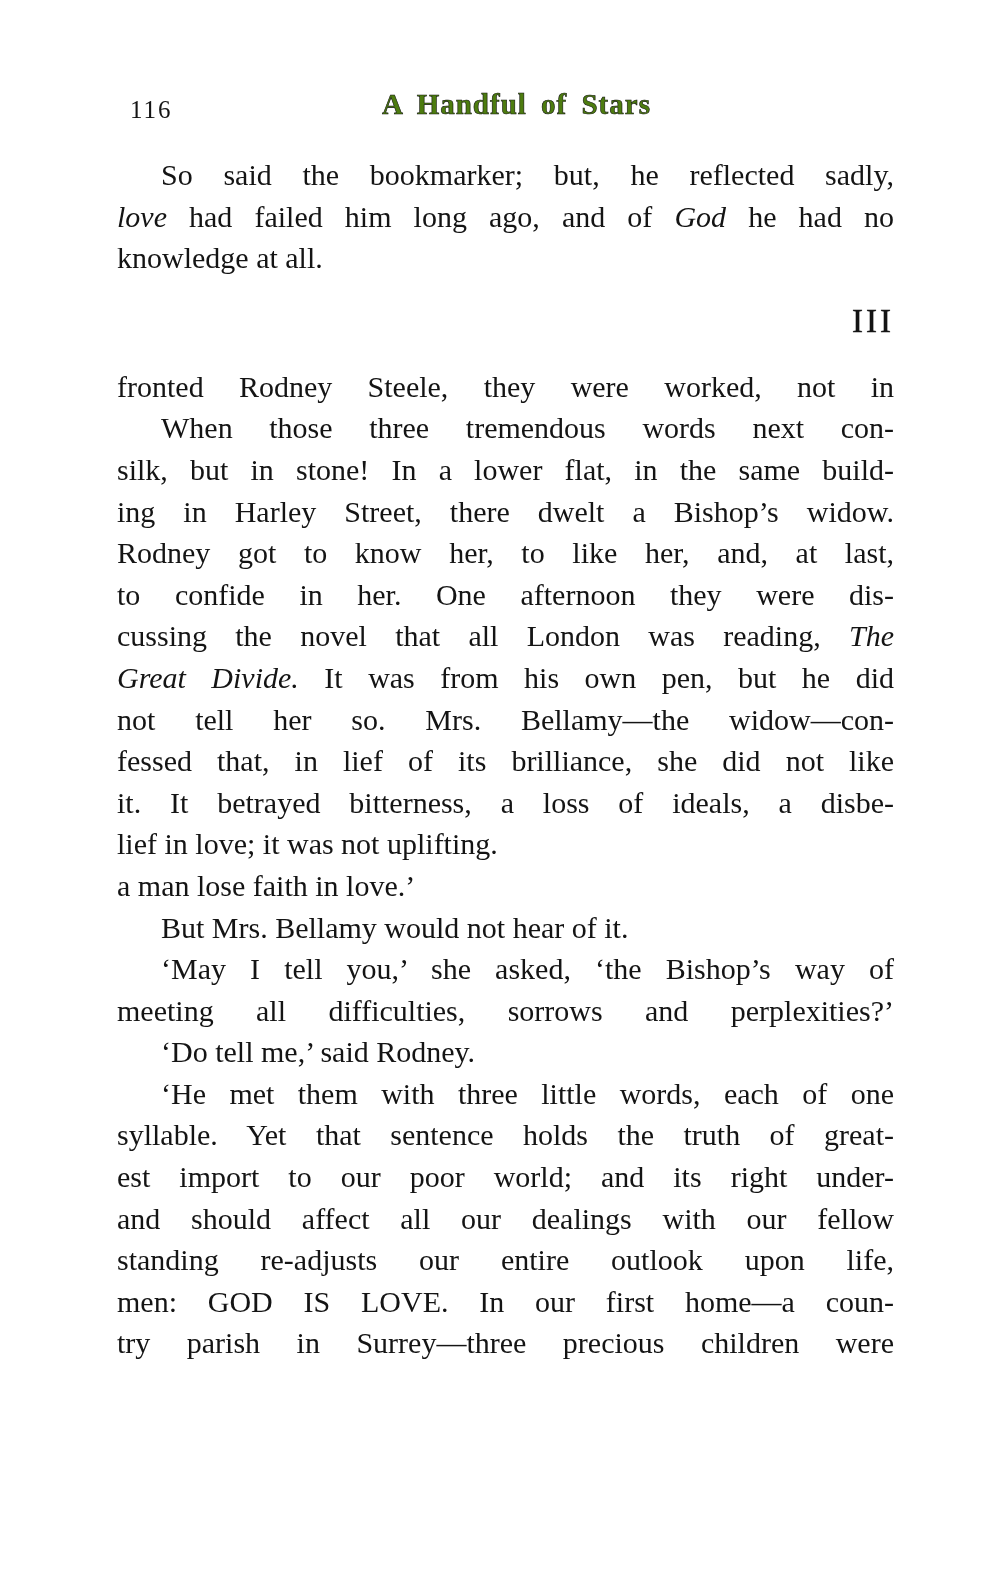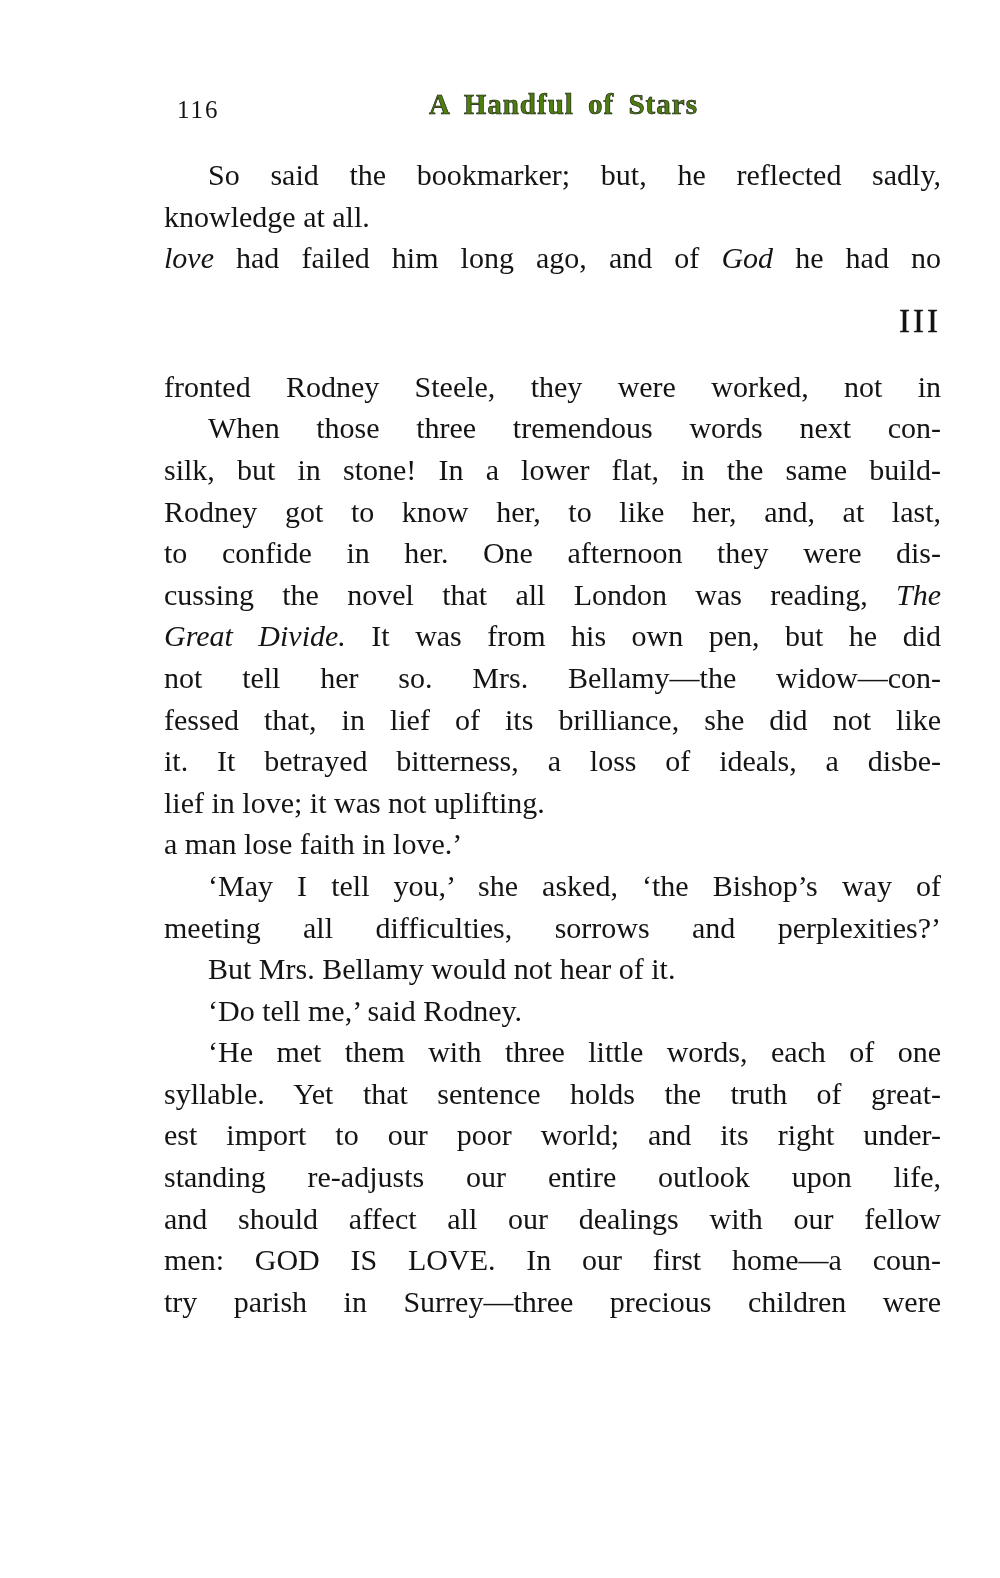--- a/index.html
+++ b/index.html
@@ -8,21 +8,20 @@
     background: #ffffff;
   }
   .page {
     position: relative;
     width: 905px;
     height: 1578px;
     background: #ffffff;
     color: #141414;
     font-family: "Liberation Serif", "DejaVu Serif", serif;
     overflow: hidden;
-    margin-left: 47px;
   }
   .page-number {
     position: absolute;
     left: 130px;
     top: 96px;
     font-size: 25px;
     letter-spacing: 2px;
     color: #141414;
   }
   .running-title {
@@ -75,53 +74,54 @@
 </style>
 </head>
 <body>
 
 <div class="page">
   <span class="page-number">116</span>
   <div class="running-title">A Handful of Stars</div>
   <div class="page-body">
       <div class="paragraph">
         <div class="line indent"><span>So said the bookmarker; but, he reflected sadly,</span></div>
+        <div class="line"><em>love</em><span> had failed him long ago, and of </span><em>God</em><span> he had no</span></div>
         <div class="line last"><span>knowledge at all.</span></div>
-        <div class="line"><em>love</em><span> had failed him long ago, and of </span><em>God</em><span> he had no</span></div>
       </div>
       <div class="section-heading">III</div>
       <div class="paragraph">
         <div class="line"><span>fronted Rodney Steele, they were worked, not in</span></div>
         <div class="line indent"><span>When those three tremendous words next con-</span></div>
         <div class="line"><span>silk, but in stone! In a lower flat, in the same build-</span></div>
+        <div class="line"><span>ing in Harley Street, there dwelt a Bishop’s widow.</span></div>
         <div class="line"><span>Rodney got to know her, to like her, and, at last,</span></div>
         <div class="line"><span>to confide in her. One afternoon they were dis-</span></div>
         <div class="line"><span>cussing the novel that all London was reading, </span><em>The</em></div>
         <div class="line"><em>Great Divide.</em><span> It was from his own pen, but he did</span></div>
         <div class="line"><span>not tell her so. Mrs. Bellamy—the widow—con-</span></div>
         <div class="line"><span>fessed that, in lief of its brilliance, she did not like</span></div>
         <div class="line"><span>it. It betrayed bitterness, a loss of ideals, a disbe-</span></div>
         <div class="line last"><span>lief in love; it was not uplifting.</span></div>
       </div>
       <div class="paragraph">
         <div class="line last"><span>a man lose faith in love.’</span></div>
       </div>
       <div class="paragraph">
+        <div class="line indent last"><span>But Mrs. Bellamy would not hear of it.</span></div>
+      </div>
+      <div class="paragraph">
         <div class="line indent"><span>‘May I tell you,’ she asked, ‘the Bishop’s way of</span></div>
         <div class="line"><span>meeting all difficulties, sorrows and perplexities?’</span></div>
-      </div>
-      <div class="paragraph">
-        <div class="line indent last"><span>But Mrs. Bellamy would not hear of it.</span></div>
       </div>
       <div class="paragraph">
         <div class="line indent last"><span>‘Do tell me,’ said Rodney.</span></div>
       </div>
       <div class="paragraph">
         <div class="line indent"><span>‘He met them with three little words, each of one</span></div>
         <div class="line"><span>syllable. Yet that sentence holds the truth of great-</span></div>
         <div class="line"><span>est import to our poor world; and its right under-</span></div>
+        <div class="line"><span>and should affect all our dealings with our fellow</span></div>
         <div class="line"><span>standing re-adjusts our entire outlook upon life,</span></div>
-        <div class="line"><span>and should affect all our dealings with our fellow</span></div>
         <div class="line"><span>men: GOD IS LOVE. In our first home—a coun-</span></div>
         <div class="line"><span>try parish in Surrey—three precious children were</span></div>
       </div>
     </div>
 </div>
 
 </body></html>

